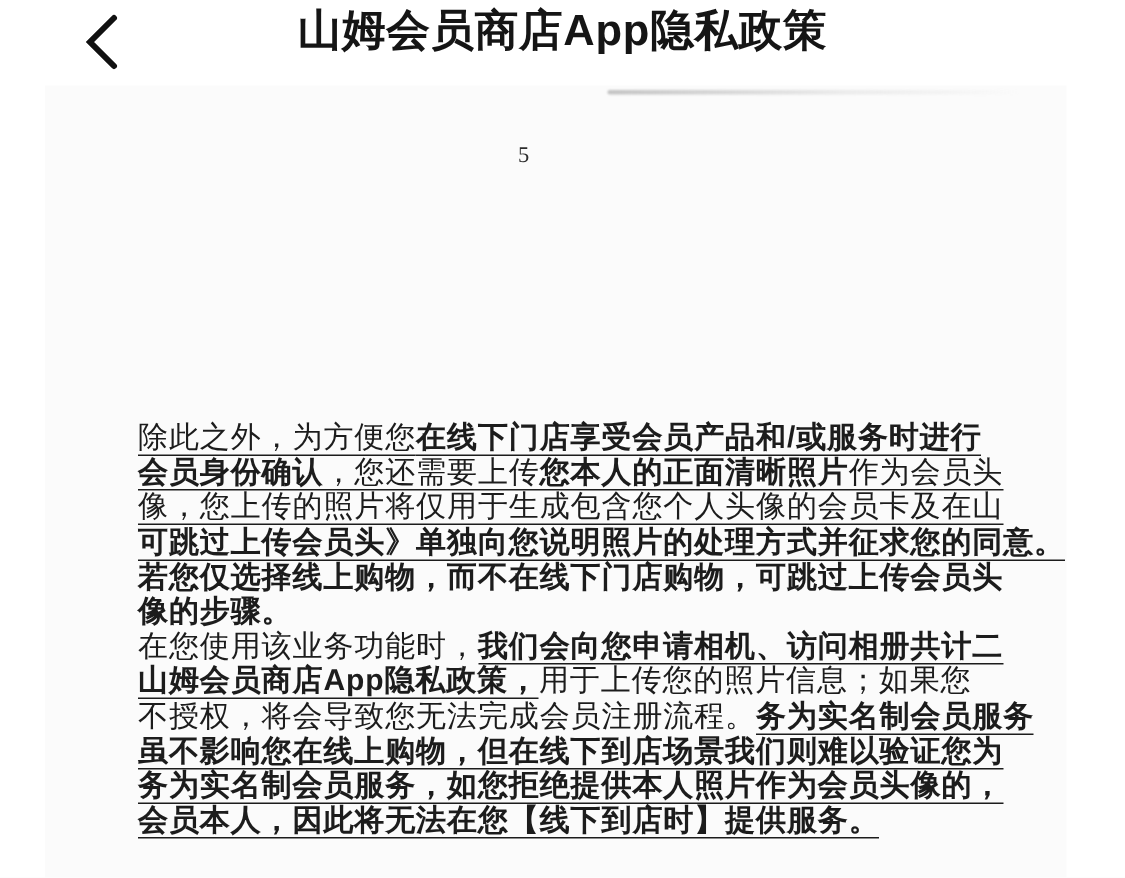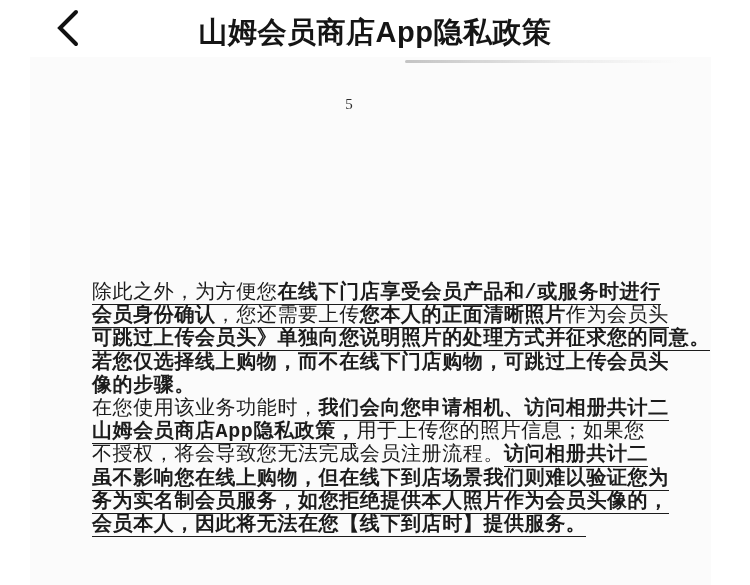--- a/index.html
+++ b/index.html
@@ -30,21 +30,21 @@
     top: 8px;
     width: 36px;
     height: 42px;
     background: none;
     border: none;
     padding: 0;
     cursor: pointer;
   }
   .page-title {
     margin: 0;
-    padding-top: 13px;
+    padding-top: 1px;
     text-align: center;
     font-size: 29px;
     font-weight: 600;
     letter-spacing: 0.5px;
     color: #151515;
     font-family: "Liberation Sans", sans-serif;
   }
   
   .doc {
     position: absolute;
@@ -73,21 +73,21 @@
     font-size: 15px;
     color: #2d2d2d;
     font-family: "Liberation Serif", serif;
   }
   .policy-text {
     position: absolute;
     left: 62px;
     top: 224px;
     width: 600px;
     color: #1c1c1c;
-    font-family: Liberation Mono, monospace;
+    font-family: Liberation Sans, sans-serif;
   }
   .policy-text .line {
     white-space: nowrap;
     font-size: 20px;
     line-height: 23.2px;
     height: 23.2px;
     letter-spacing: 0.6px;
   }
   .policy-text .b {
     font-weight: 700;
@@ -109,25 +109,26 @@
     </button>
     <h1 class="page-title">山姆会员商店App隐私政策</h1>
   </header>
 
   <div class="doc">
     <div class="scan-edge"></div>
     <div class="page-num">5</div>
     <div class="policy-text">
         <div class="line"><span class="u">除此之外，为方便您</span><span class="b u">在线下门店享受会员产品和/或服务时进行</span></div>
         <div class="line"><span class="b u">会员身份确认</span><span class="u">，您还需要上传</span><span class="b u">您本人的正面清晰照片</span><span class="u">作为会员头</span></div>
+        <div class="line"><span class="u">像，您上传的照片将仅用于生成包含您个人头像的会员卡及在山</span></div>
         <div class="line"><span class="b u">可跳过上传会员头》单独向您说明照片的处理方式并征求您的同意。</span></div>
         <div class="line"><span class="b">若您仅选择线上购物，而不在线下门店购物，可跳过上传会员头</span></div>
         <div class="line"><span class="b">像的步骤。</span></div>
         <div class="line"><span>在您使用该业务功能时，</span><span class="b u">我们会向您申请相机、访问相册共计二</span></div>
         <div class="line"><span class="b u">山姆会员商店App隐私政策，</span><span>用于上传您的照片信息；如果您</span></div>
-        <div class="line"><span>不授权，将会导致您无法完成会员注册流程。</span><span class="b u">访问相册共计二</span></div>
+        <div class="line"><span>不授权，将会导致您无法完成会员注册流程。</span><span class="b u">务为实名制会员服务</span></div>
         <div class="line"><span class="b u">虽不影响您在线上购物，但在线下到店场景我们则难以验证您为</span></div>
         <div class="line"><span class="b u">务为实名制会员服务，如您拒绝提供本人照片作为会员头像的，</span></div>
         <div class="line"><span class="b u">会员本人，因此将无法在您【线下到店时】提供服务。</span></div>
       </div>
   </div>
 
 </div>
 
 </body></html>

